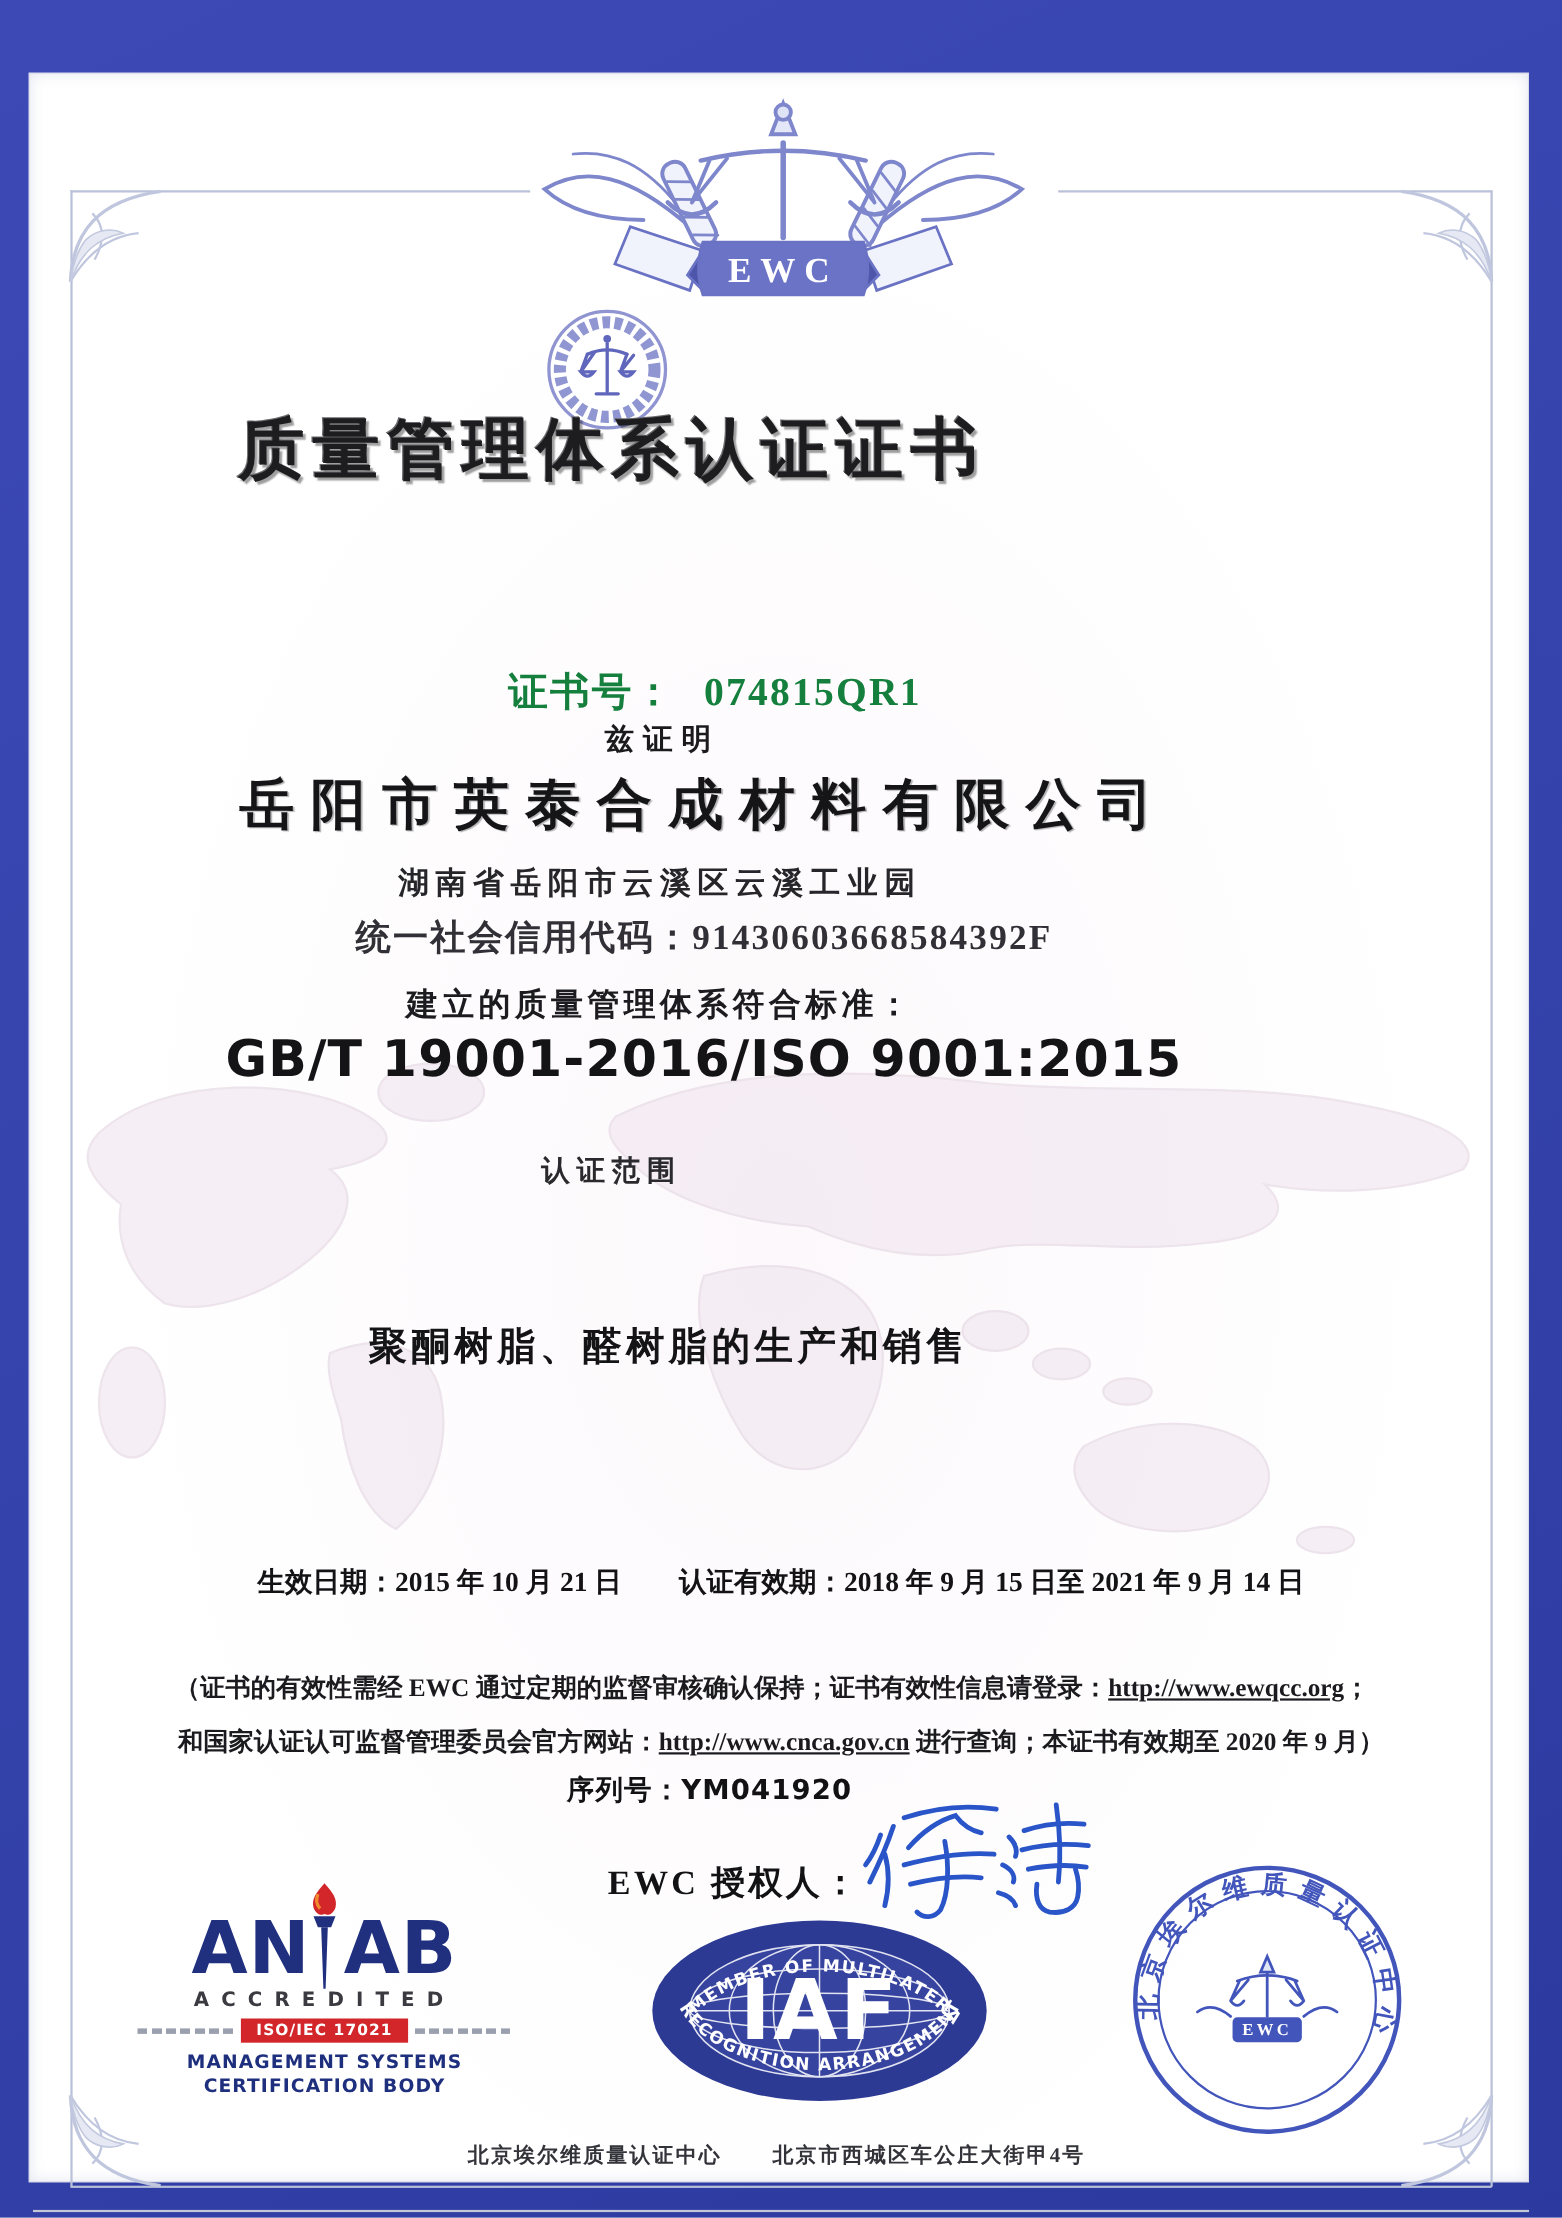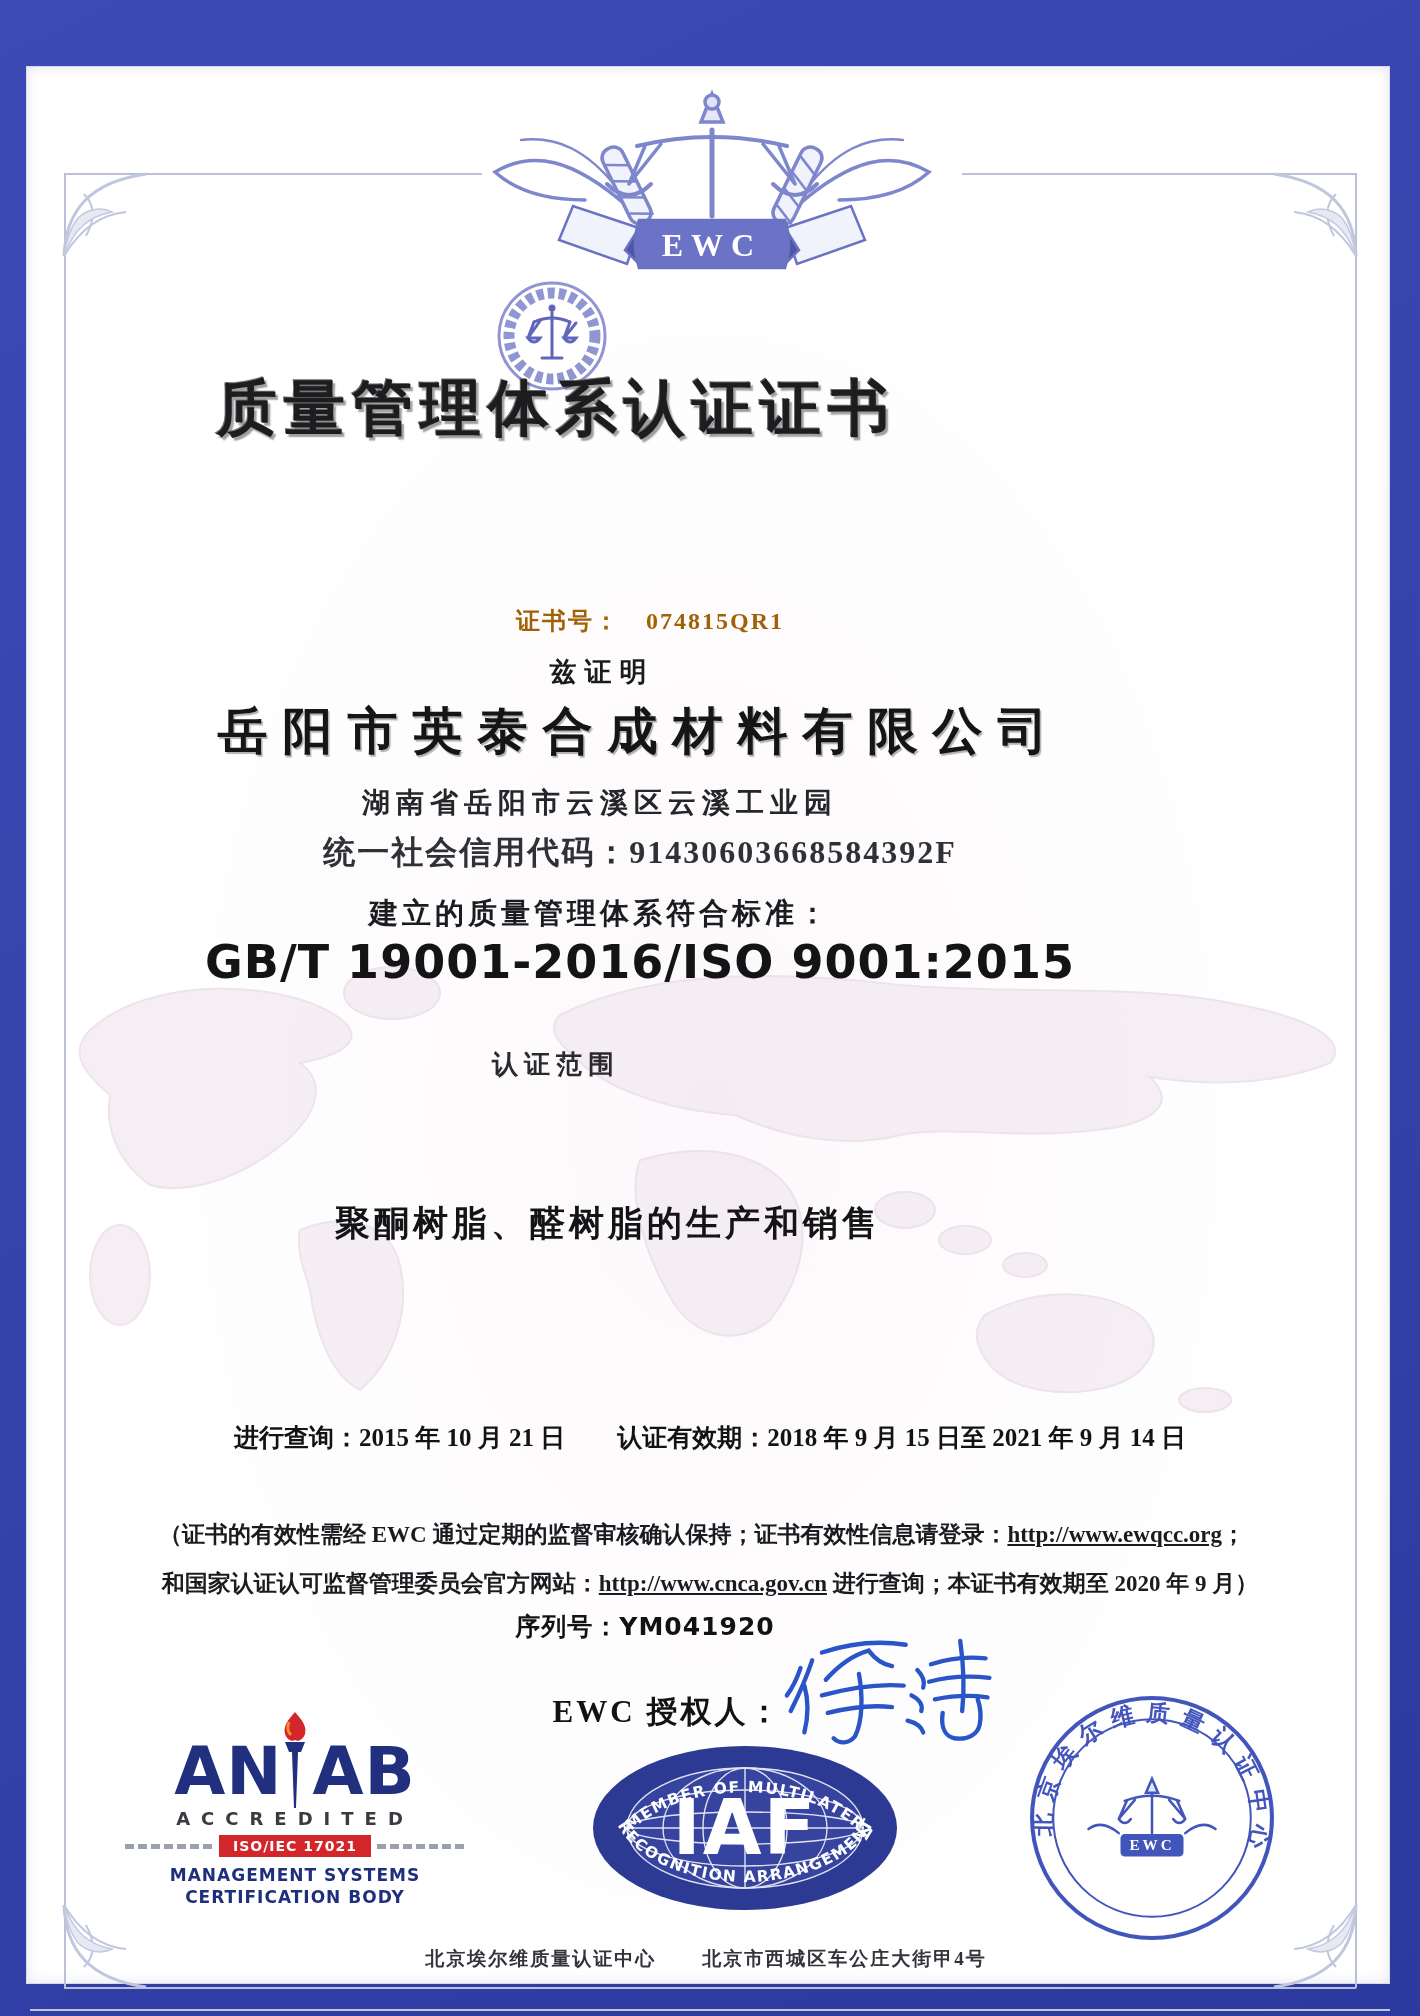--- a/index.html
+++ b/index.html
@@ -21,21 +21,21 @@
   .corner{position:absolute;width:92px;height:92px;}
   .corner svg{width:100%;height:100%;}
   .corner.tr{transform:scaleX(-1);} .corner.bl{transform:scaleY(-1);} .corner.br{transform:scale(-1,-1);}
   .abs{position:absolute;transform:translateX(-50%);white-space:nowrap;}
   
   .title{
     font-family:"DejaVu Sans","Liberation Sans",sans-serif;
     font-size:61px;font-weight:900;letter-spacing:7px;color:#1d1d1f;
     text-shadow:-1px -1px 0 #6a6a6e, 2.5px 2.5px 1.5px rgba(0,0,0,.38);
   }
-  .certno{font-size:24px;font-weight:700;color:#a16207;letter-spacing:2px;}
+  .certno{font-size:36px;font-weight:700;color:#15803d;letter-spacing:2px;}
   .certify{font-size:27px;font-weight:700;color:#1b1b1e;letter-spacing:8px;}
   .company{
     font-family:"DejaVu Sans","Liberation Sans",sans-serif;
     font-size:50px;font-weight:900;letter-spacing:15px;color:#151518;
     text-shadow:1.5px 1.5px 1px rgba(0,0,0,.3);
   }
   .address{font-size:28px;font-weight:700;color:#26262a;letter-spacing:6px;}
   .creditcode{font-size:32px;font-weight:700;color:#303036;letter-spacing:2px;}
   .stdintro{font-size:29px;font-weight:700;color:#1c1c20;letter-spacing:4px;}
   .stdvalue{
@@ -205,21 +205,21 @@
 
     <div class="abs stdintro" style="left:600px;top:854px;">建立的质量管理体系符合标准：</div>
 
     <div class="abs stdvalue" style="left:640px;top:895px;">GB/T 19001-2016/ISO 9001:2015</div>
 
     <div class="abs scopelabel" style="left:556px;top:1007px;">认证范围</div>
 
     <div class="abs scopevalue" style="left:608px;top:1160px;">聚酮树脂、醛树脂的生产和销售</div>
 
     <div class="abs dateline" style="left:710px;top:1381px;">
-      <span>进行查询：</span>
+      <span>生效日期：</span>
         <span>2015 年 10 月 21 日</span>
         <span class="gap1"></span>
         <span>认证有效期：</span>
         <span>2018 年 9 月 15 日至 2021 年 9 月 14 日</span>
     </div>
 
     <div class="abs noteline" style="left:702px;top:1479px;">
       <span>（证书的有效性需经 EWC 通过定期的监督审核确认保持；证书有效性信息请登录：</span><span class="url">http://www.ewqcc.org</span><span>；</span>
     </div>
     <div class="abs noteline" style="left:710px;top:1528px;">

